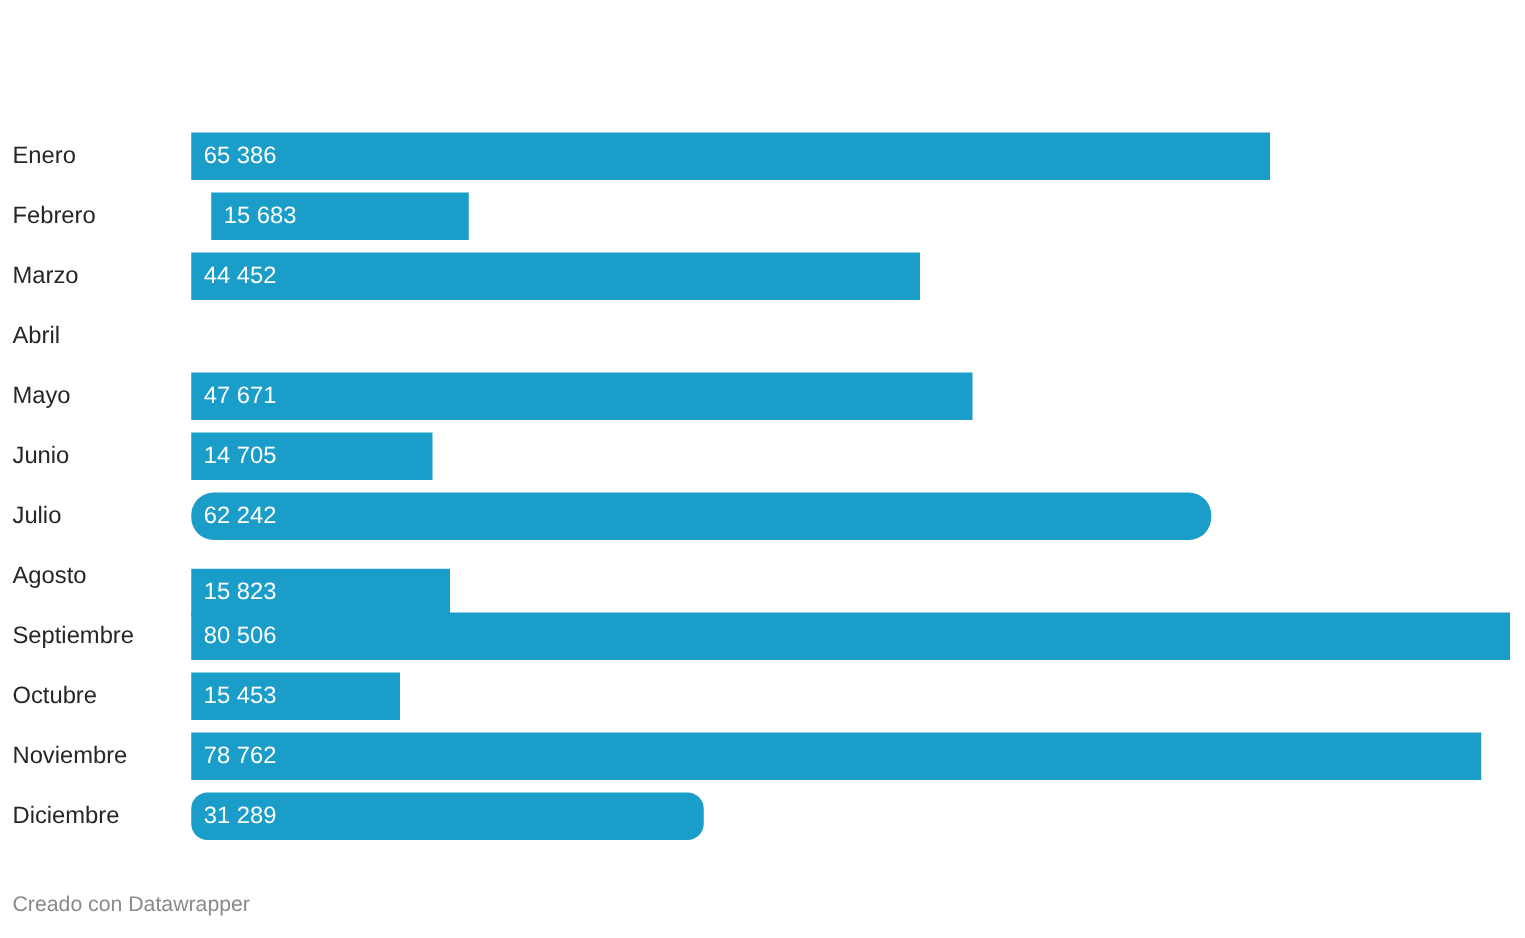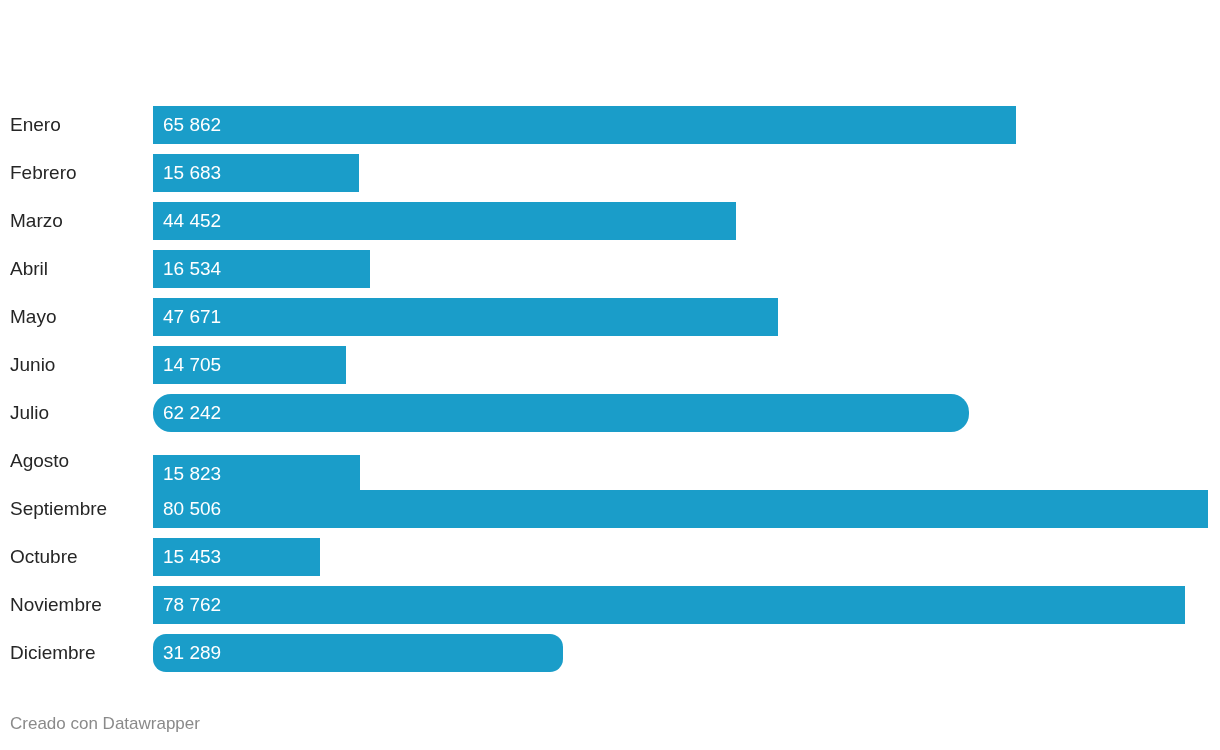--- a/index.html
+++ b/index.html
@@ -76,47 +76,42 @@
 </head>
 <body>
 
 <div id="chart-root">
 
   <div class="plot">
       <div class="bar-row">
         <div class="bar-label">Enero</div>
         <div class="bar-track">
           <div class="bar-fill" style="width: 863.096px; background: rgb(26, 157, 201);">
-            <div class="bar-value">65 862</div>
+            <div class="bar-value">65 386</div>
           </div>
         </div>
       </div>
       <div class="bar-row">
         <div class="bar-label">Febrero</div>
         <div class="bar-track">
-          <div class="bar-fill" style="width: 205.52px; background: rgb(26, 157, 201);">
+          <div class="bar-fill" style="width: 205.52px; background: rgb(26, 157, 201); margin-left: 16px;">
             <div class="bar-value">15 683</div>
           </div>
         </div>
       </div>
       <div class="bar-row">
         <div class="bar-label">Marzo</div>
         <div class="bar-track">
           <div class="bar-fill" style="width: 582.526px; background: rgb(26, 157, 201);">
             <div class="bar-value">44 452</div>
           </div>
         </div>
       </div>
       <div class="bar-row">
         <div class="bar-label">Abril</div>
-        <div class="bar-track">
-          <div class="bar-fill" style="width: 216.672px; background: rgb(26, 157, 201);">
-            <div class="bar-value">16 534</div>
-          </div>
-        </div>
       </div>
       <div class="bar-row">
         <div class="bar-label">Mayo</div>
         <div class="bar-track">
           <div class="bar-fill" style="width: 624.71px; background: rgb(26, 157, 201);">
             <div class="bar-value">47 671</div>
           </div>
         </div>
       </div>
       <div class="bar-row">

